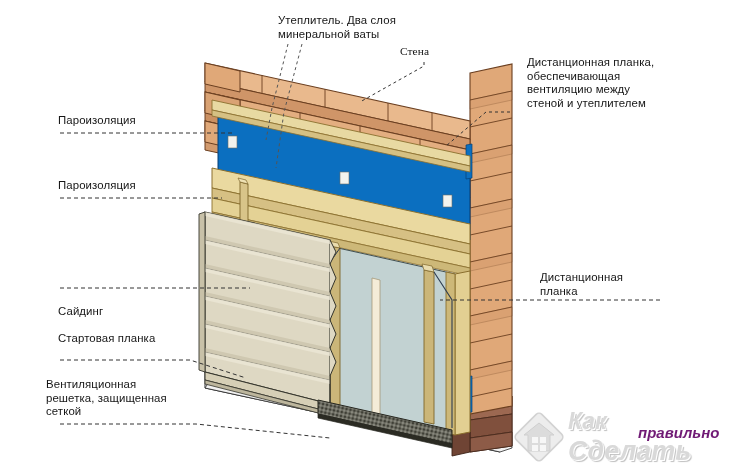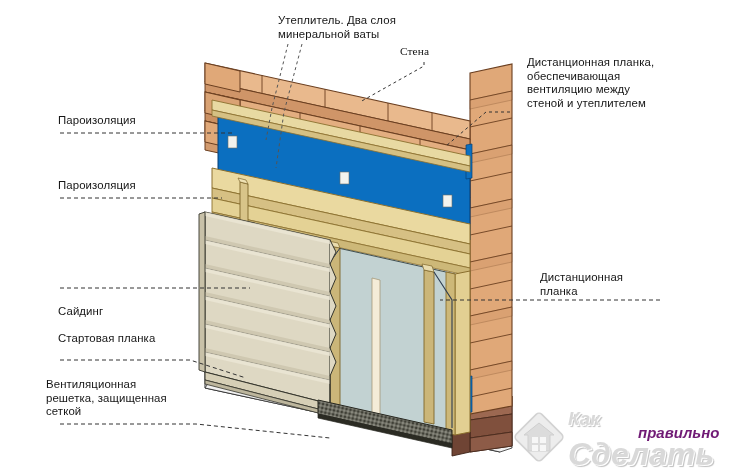--- a/index.html
+++ b/index.html
@@ -15,23 +15,23 @@
   .callout{position:absolute;font-size:11.4px;line-height:13.6px;color:#151515;white-space:pre-line;letter-spacing:0.1px;}
   .callout.right{text-align:left;}
   .callout.left{text-align:left;}
 
   
   #watermark{position:absolute;left:498px;top:396px;width:232px;height:76px;}
   #wm-logo{position:absolute;left:12px;top:12px;width:58px;height:58px;}
   #wm-text{position:absolute;left:70px;top:6px;width:160px;height:64px;}
   .wm-word{position:absolute;font-weight:bold;font-style:italic;color:#d9d9d9;
            text-shadow:1px 1px 0 #ffffff, 2px 2px 1px #c0c0c0;}
-  #wm-kak{left:0px;top:6px;font-size:19px;}
+  #wm-kak{left:0px;top:6px;font-size:23px;}
   #wm-pravilno{left:70px;top:22px;font-size:15px;color:#701a75;text-shadow:1px 1px 0 #fff;}
-  #wm-sdelat{left:0px;top:34px;font-size:32px;}
+  #wm-sdelat{left:0px;top:34px;font-size:27px;}
 </style>
 </head>
 <body>
 
 <div id="stage">
 
   <svg id="diagram" viewBox="0 0 732 473">
     <defs>
 
       <pattern id="gravelPat" width="26" height="16" patternUnits="userSpaceOnUse">

